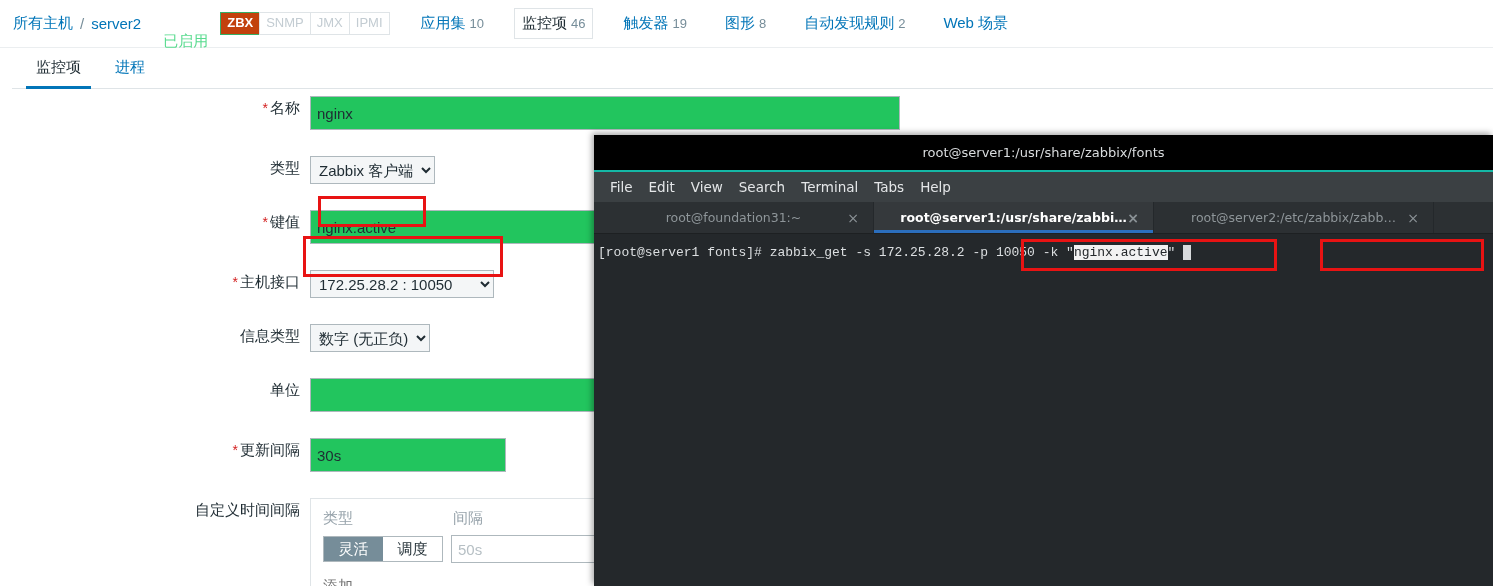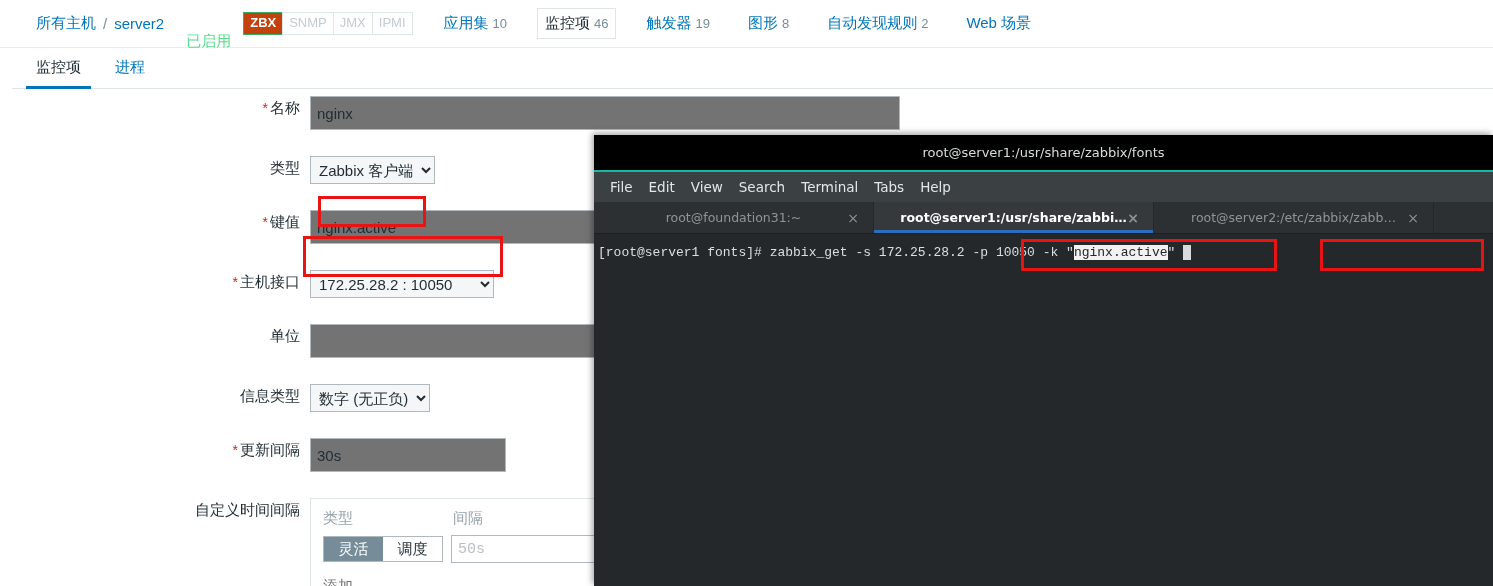--- a/index.html
+++ b/index.html
@@ -21,21 +21,21 @@
 
   
   #header-bar {
     position: absolute;
     left: 0; top: 0;
     width: 1493px; height: 48px;
     background: #ffffff;
     border-bottom: 1px solid #ebeef0;
     display: flex;
     align-items: center;
-    padding-left: 36px;
+    padding-left: 13px;
   }
   .crumb-link {
     font-size: 15px;
     color: #0275b8;
     text-decoration: none;
     cursor: pointer;
     white-space: nowrap;
   }
   .crumb-sep {
     font-size: 15px;
@@ -144,21 +144,21 @@
   .req-star {
     color: #d31f1f;
     font-size: 14px;
     margin-right: 2px;
   }
   .field-area { position: relative; }
 
   input.txt {
     height: 24px;
     border: 1px solid #aeb8bd;
-    background: #737373;
+    background: #22c55e;
     font-size: 15px;
     font-family: "Liberation Sans", sans-serif;
     color: #1f2c33;
     padding: 16px 6px;
     outline: none;
   }
   input.txt::placeholder { color: #b6bfc4; }
 
   select.sel {
     height: 28px;
@@ -211,21 +211,21 @@
   .toggle-btn.on {
     background: #768d99;
     color: #ffffff;
   }
   .ci-interval {
     width: 196px;
     height: 28px;
     margin-left: 8px;
     border: 1px solid #aeb8bd;
     font-size: 15px;
-    font-family: Liberation Mono, monospace;
+    font-family: Liberation Sans, sans-serif;
     padding: 8px 6px;
     color: #1f2c33;
     outline: none;
   }
   .ci-interval::placeholder { color: #b6bfc4; }
   .link-add {
     display: inline-block;
     margin-top: 14px;
     font-size: 15px;
     color: #737373;
@@ -411,32 +411,32 @@
     <div class="form-row">
       <div class="form-label"><span class="req-star">*</span><span>主机接口</span></div>
       <div class="field-area">
         <select class="sel" style="width:184px;">
           <option>172.25.28.2 : 10050</option>
         </select>
       </div>
     </div>
 
     <div class="form-row">
-      <div class="form-label"><span>单位</span></div>
-      <div class="field-area">
-        <input class="txt w-unit" type="text" value="" style="">
-      </div>
-    </div>
-
-    <div class="form-row">
       <div class="form-label"><span>信息类型</span></div>
       <div class="field-area">
         <select class="sel">
           <option>数字 (无正负)</option>
         </select>
+      </div>
+    </div>
+
+    <div class="form-row">
+      <div class="form-label"><span>单位</span></div>
+      <div class="field-area">
+        <input class="txt w-unit" type="text" value="" style="">
       </div>
     </div>
 
     <div class="form-row">
       <div class="form-label"><span class="req-star">*</span><span>更新间隔</span></div>
       <div class="field-area">
         <input class="txt w-delay" type="text" value="30s" style="">
       </div>
     </div>
 

